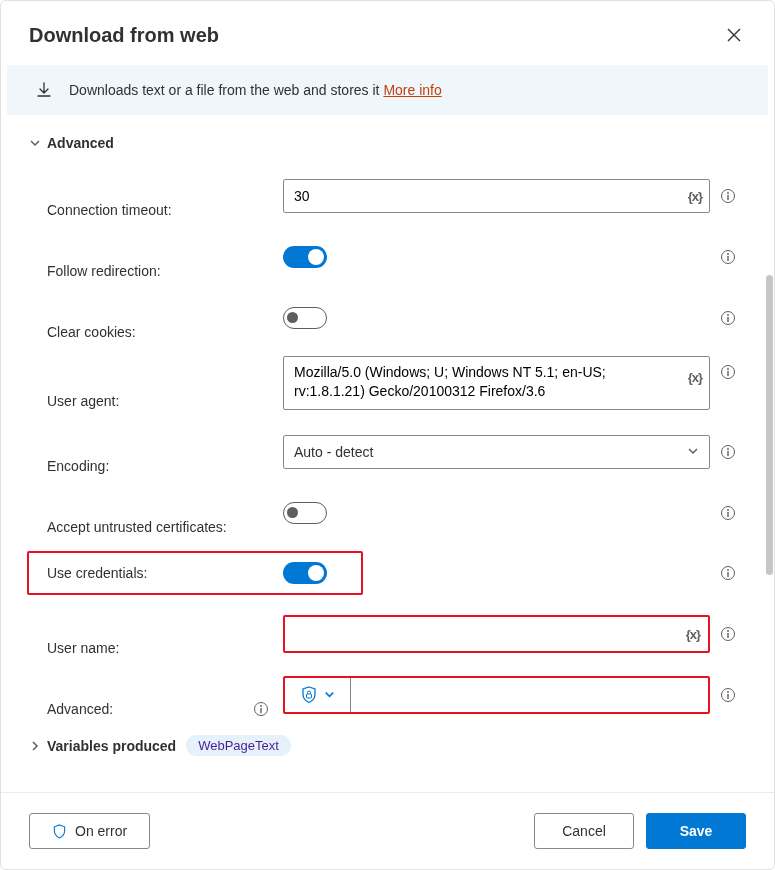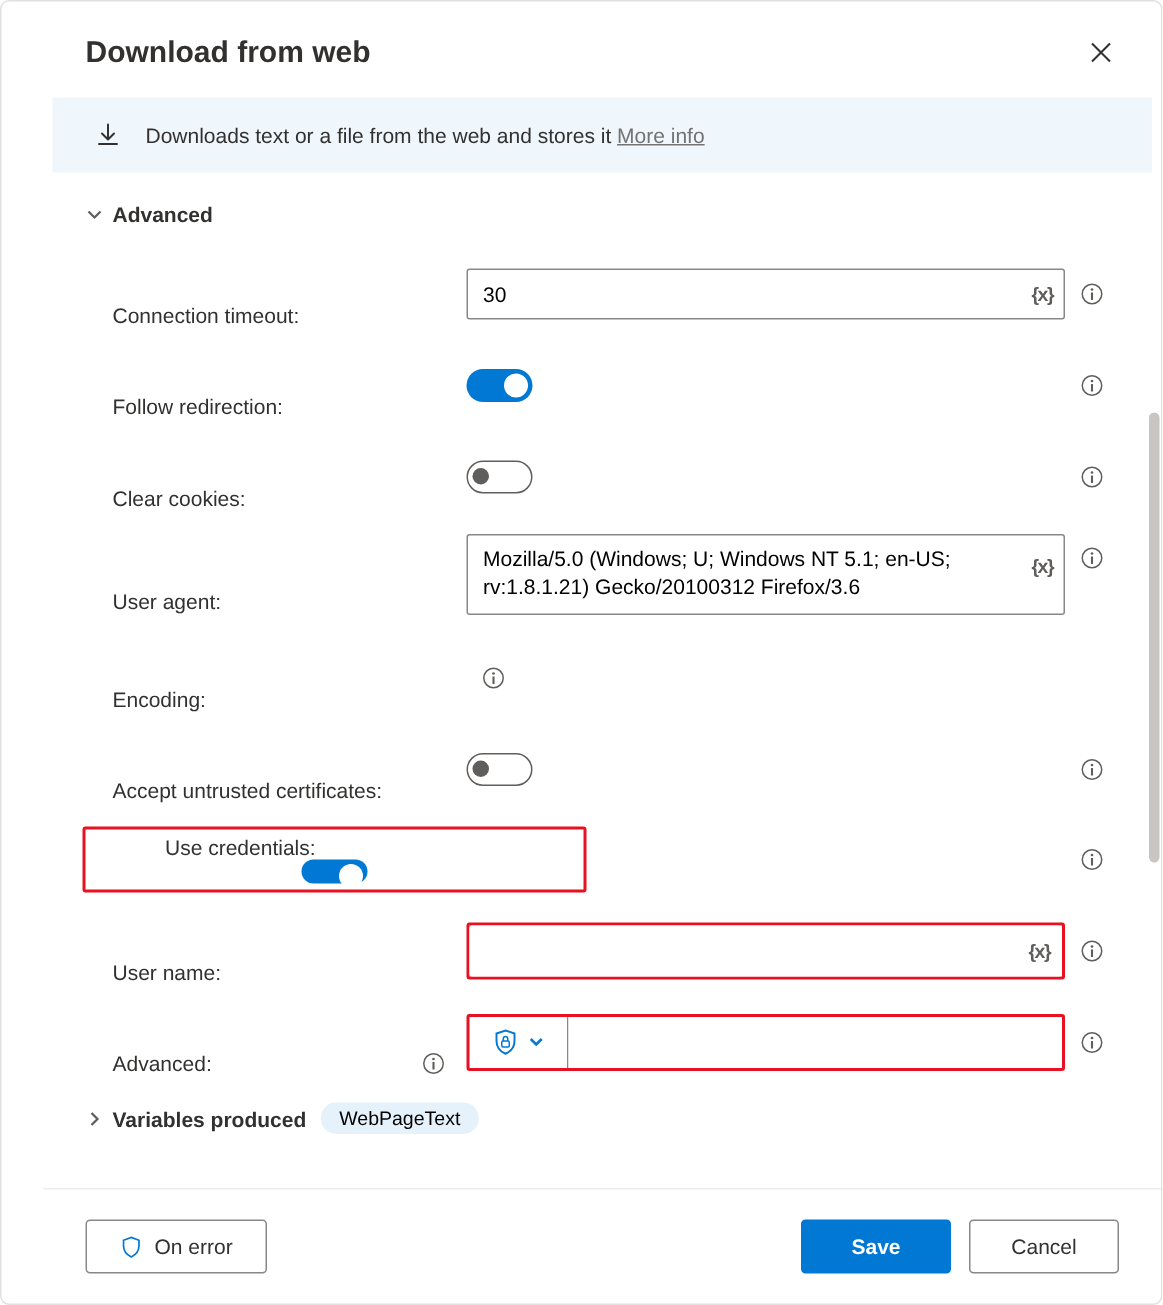--- a/index.html
+++ b/index.html
@@ -1,25 +1,25 @@
 <!DOCTYPE html>
 <html><head>
 <meta charset="utf-8">
 <style>
   * { box-sizing: border-box; }
   html, body { margin:0; padding:0; font-family: "Segoe UI", Arial, sans-serif; font-size:14px; color:#323130; background:#fff;}
-  .dialog { width:775px; height:870px; border:1px solid #e1e1e1; border-radius:6px; display:flex; flex-direction:column; position:relative; overflow:hidden;padding-left:28px;}
+  .dialog { width:775px; height:870px; border:1px solid #e1e1e1; border-radius:6px; display:flex; flex-direction:column; position:relative; overflow:hidden;}
   .titlebar { display:flex; align-items:center; justify-content:space-between; padding:22px 28px 18px 28px;}
   .title { font-size:20px; font-weight:600; }
   .close-btn { cursor:pointer; color:#323130; padding:4px;}
   .close-btn svg { width:16px; height:16px; display:block;}
   .info-banner { background:#eff6fc; display:flex; align-items:center; gap:16px; padding:16px 28px; margin:0 6px;}
   .dl-icon svg { width:18px; height:18px; display:block;}
   .banner-text { font-size:14px;}
-  .more-link { color:#737373; text-decoration:underline; cursor:pointer;}
+  .more-link { color:#c2410c; text-decoration:underline; cursor:pointer;}
   .body { flex:1; overflow-y:auto; padding:20px 28px 6px 28px;}
   .section-header { display:flex; align-items:center; gap:6px; font-weight:600; cursor:pointer; margin-bottom:14px;}
   .chevron svg { width:12px; height:12px; display:block; color:#605e5c;}
   .chevron-collapsed svg { transform: rotate(-90deg);}
   .row { display:flex; align-items:center; min-height:44px; padding:8px 0 8px 18px;}
   .row .label { width:236px; flex-shrink:0; display:flex; align-items:center; gap:8px;margin-top:29px;}
   .row .control { flex:1; display:flex; align-items:flex-end;}
   .row .trailing { width:36px; display:flex; justify-content:center;}
   .info-icon { cursor:pointer;}
   .info-icon svg { width:16px; height:16px; display:block; color:#605e5c;}
@@ -29,28 +29,28 @@
   .var-icon { position:absolute; right:8px; top:50%; transform:translateY(-50%); color:#605e5c; font-size:13px; font-weight:600; letter-spacing:-1px; cursor:pointer;}
   .select { width:100%; height:34px; border:1px solid #8a8886; border-radius:2px; padding:0 34px 0 10px; display:flex; align-items:center; cursor:pointer; position:relative; background:#fff;}
   .select .caret { position:absolute; right:10px; top:50%; transform:translateY(-50%);}
   .select .caret svg { width:12px; height:12px; color:#605e5c;}
   .toggle { width:44px; height:22px; border-radius:11px; position:relative; cursor:pointer; transition:background .15s;}
   .toggle.on { background:#0078d4;}
   .toggle.off { background:#fff; border:1px solid #605e5c;}
   .toggle .knob { position:absolute; top:3px; width:16px; height:16px; border-radius:50%; background:#fff; transition:left .15s;}
   .toggle.on .knob { left:25px;}
   .toggle.off .knob { left:3px; width:11px; height:11px; top:4px; background:#605e5c;}
-  .highlight-box { border:2px solid #e81123; border-radius:2px; padding:4px 8px; margin-left:-10px; margin-right:6px;flex-direction:column;}
+  .highlight-box { border:2px solid #e81123; border-radius:2px; padding:4px 8px; margin-left:-10px; margin-right:6px;}
   .highlight-row-control { border:2px solid #e81123; border-radius:2px; padding:0;}
   .pwd-wrap { display:flex; width:100%; height:38px;}
   .pwd-picker { width:66px; display:flex; align-items:center; justify-content:center; gap:6px; border-right:1px solid #8a8886; cursor:pointer;}
   .pwd-picker svg { color:#0078d4;}
   .pwd-input { flex:1; border:none; outline:none; padding:0 10px; font-size:14px; font-family:inherit;}
   .vars-section { display:flex; align-items:center; gap:10px; padding:10px 0 6px 0;}
-  .var-pill { background:#e5f1fb; color:#000000; border-radius:10px; padding:3px 12px; font-size:13px; cursor:pointer;}
+  .var-pill { background:#e5f1fb; color:#4c1d95; border-radius:10px; padding:3px 12px; font-size:13px; cursor:pointer;}
   .footer { border-top:1px solid #edebe9; padding:20px 28px; display:flex; align-items:flex-start; gap:12px;}
   .footer-spacer { flex:1;}
   .btn { height:36px; padding:0 22px; border-radius:3px; font-size:14px; cursor:pointer; display:inline-flex; align-items:center; gap:8px; font-family:inherit;}
   .btn-secondary { background:#fff; border:1px solid #8a8886; color:#323130;}
   .btn-primary { background:#0078d4; border:1px solid #0078d4; color:#fff; font-weight:600; min-width:100px; justify-content:center;}
   .onerror-icon svg { width:15px; height:15px; display:block; color:#0078d4;}
   .scrollbar-track { position:absolute; right:1px; top:274px; width:7px; height:300px; background:#c8c6c4; border-radius:4px;}
 </style>
 </head>
 <body>
@@ -167,20 +167,28 @@
               <rect x="7.3" y="7" width="1.4" height="5" fill="currentColor"></rect>
             </svg>
           </span>
         </div>
     </div>
 
     <div class="row">
       <div class="label">
           <span>Encoding:</span>
         </div>
+      <div class="control">
+        <div class="select">
+          <span>Auto - detect</span>
+          <span class="caret"><svg viewBox="0 0 12 12">
+                <path d="M2 4 L6 8 L10 4" stroke="currentColor" stroke-width="1.5" fill="none"></path>
+              </svg></span>
+        </div>
+      </div>
       <div class="trailing">
           <span class="info-icon">
             <svg viewBox="0 0 16 16">
               <circle cx="8" cy="8" r="6.5" stroke="currentColor" fill="none"></circle>
               <circle cx="8" cy="5" r="0.9" fill="currentColor"></circle>
               <rect x="7.3" y="7" width="1.4" height="5" fill="currentColor"></rect>
             </svg>
           </span>
         </div>
     </div>
@@ -300,22 +308,22 @@
   <div class="footer">
     <button class="btn btn-secondary">
       <span class="onerror-icon">
           <svg viewBox="0 0 16 16">
             <path d="M8 1 L13.5 3 V7 C13.5 11 11 13.5 8 15 C5 13.5 2.5 11 2.5 7 V3 Z" stroke="currentColor" stroke-width="1.2" fill="none"></path>
           </svg>
         </span>
       <span>On error</span>
     </button>
     <div class="footer-spacer"></div>
+    <button class="btn btn-secondary" style="min-width:100px; justify-content:center;">
+        <span>Cancel</span>
+      </button>
     <button class="btn btn-primary">
         <span>Save</span>
       </button>
-    <button class="btn btn-secondary" style="min-width:100px; justify-content:center;">
-        <span>Cancel</span>
-      </button>
   </div>
 
   <div class="scrollbar-track"></div>
 </div>
 
 </body></html>

